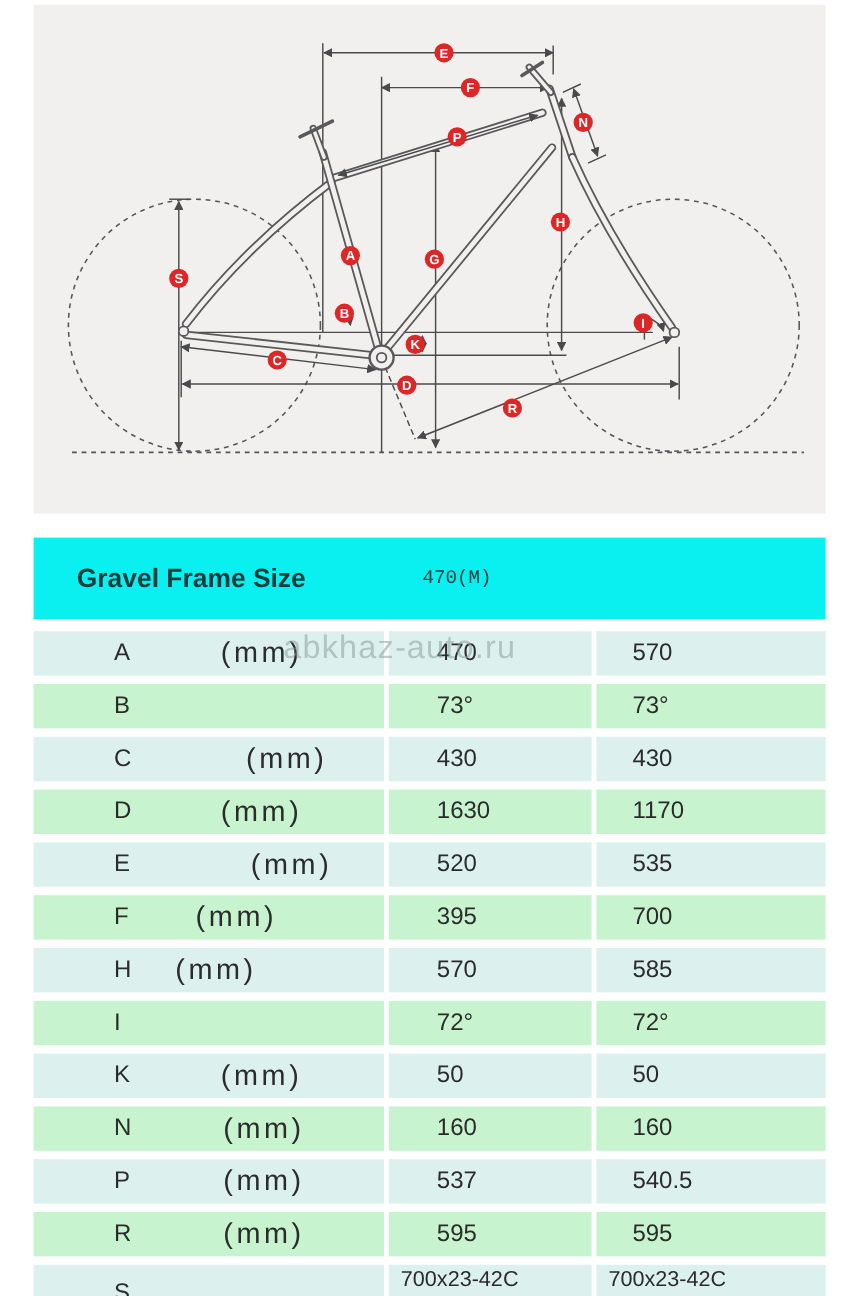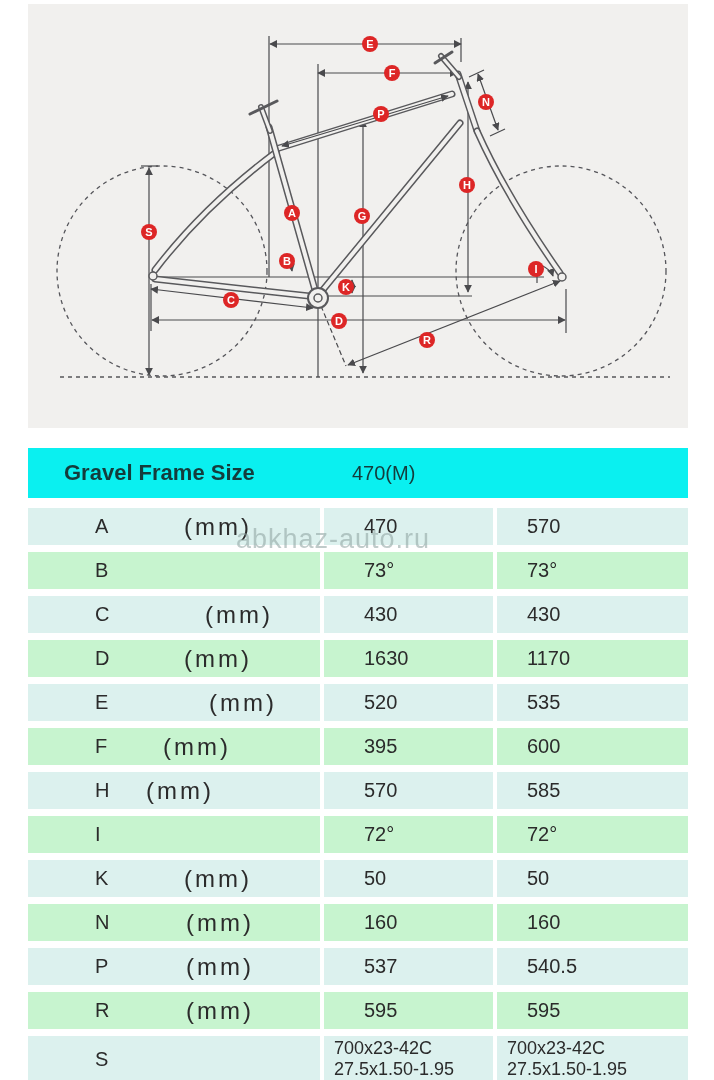--- a/index.html
+++ b/index.html
@@ -22,26 +22,26 @@
   .lbl text{fill:#ffffff;font-size:11px;font-weight:bold;text-anchor:middle;
             font-family:"Liberation Sans",sans-serif;}
   
   .watermark{
     position:absolute;left:236px;top:524px;z-index:5;
     font-size:27px;letter-spacing:1px;color:rgba(140,160,158,0.55);
   }
   
   .table{position:absolute;left:28px;top:448px;width:660px;}
   .thead{
-    height:50px;background:#0af0f0;display:grid;
+    height:68px;background:#0af0f0;display:grid;
     grid-template-columns:292px 169px 191px;column-gap:4px;align-items:center;
     color:#143c3c;
   }
   .thead .label{padding-left:36px;font-size:22px;font-weight:bold;}
-  .thead .val{padding-left:28px;font-size:20px;}
+  .thead .val{padding-left:28px;font-size:16px;font-family:Liberation Mono, monospace;}
   .thead .val.c2{padding-left:30px;}
   .rows{margin-top:10px;}
   .row{
     display:grid;grid-template-columns:292px 169px 191px;column-gap:4px;
     height:37px;margin-bottom:7px;color:#2b2b2b;
   }
   .row.c .cell{background:#dcf1ee;}
   .row.g .cell{background:#c7f4cf;}
   .cell{display:flex;align-items:center;}
   .cell.label{position:relative;}
@@ -245,21 +245,21 @@
         <div class="cell val">520</div>
         <div class="cell val c2">535</div>
       </div>
 
       <div class="row g">
         <div class="cell label">
             <span class="letter">F</span>
             <span class="unit" style="left:135px">(mm)</span>
           </div>
         <div class="cell val">395</div>
-        <div class="cell val c2">600</div>
+        <div class="cell val c2">700</div>
       </div>
 
       <div class="row c">
         <div class="cell label">
             <span class="letter">H</span>
             <span class="unit" style="left:118px">(mm)</span>
           </div>
         <div class="cell val">570</div>
         <div class="cell val c2">585</div>
       </div>

